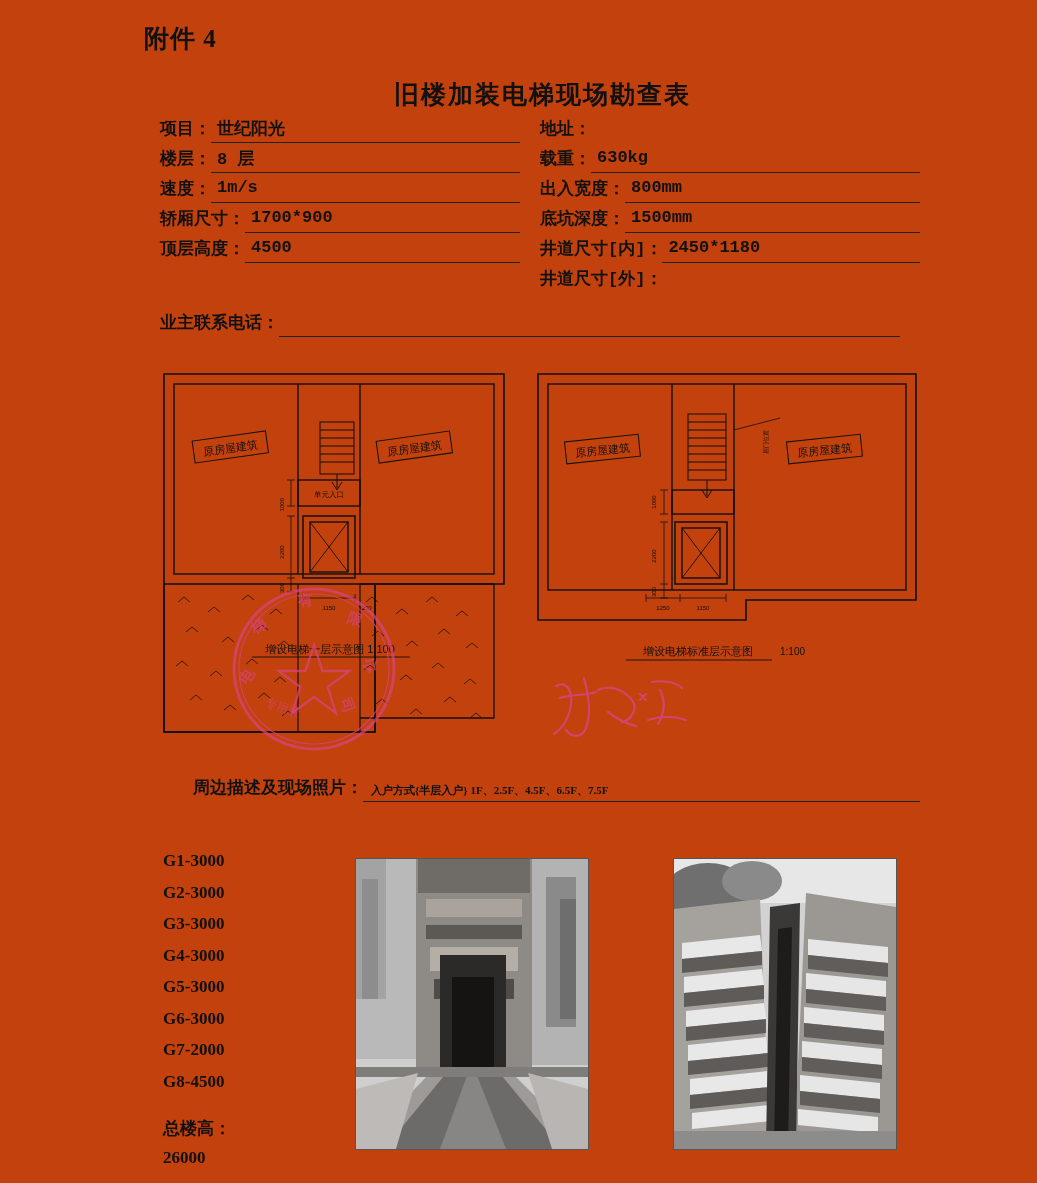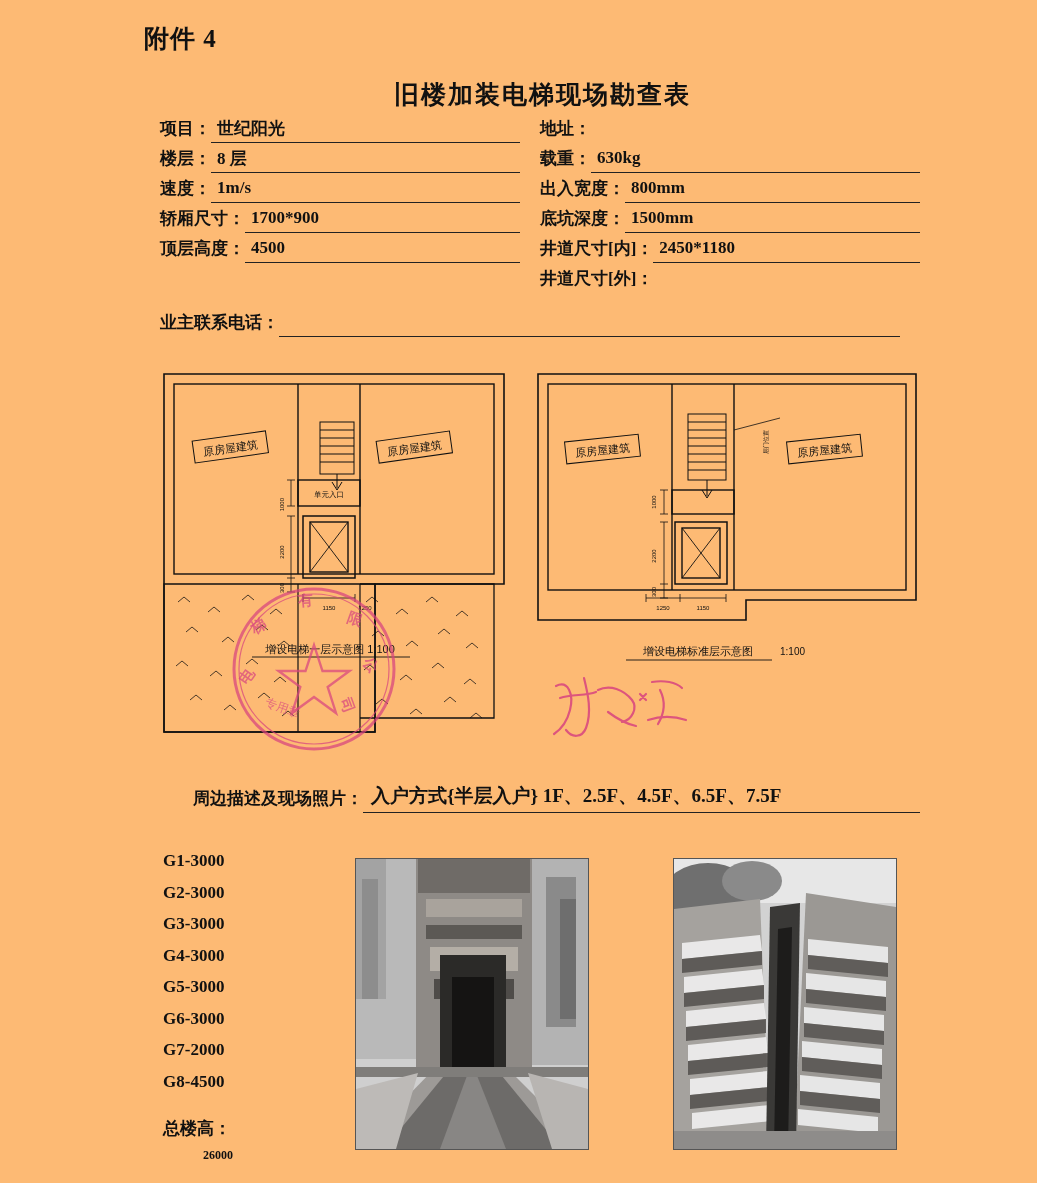--- a/index.html
+++ b/index.html
@@ -11,21 +11,21 @@
     width: 1037px;
     height: 1183px;
     position: relative;
     font-family: "Liberation Serif", "DejaVu Serif", serif;
     color: #111;
     overflow: hidden;
   }
   .page {
     position: absolute;
     inset: 0;
-    background: #fdba74;
+    background: #c2410c;
   }
   
   .attachment-label {
     position: absolute;
     left: 144px;
     top: 22px;
     font-size: 25px;
     font-weight: bold;
     letter-spacing: 1px;
   }
@@ -43,20 +43,21 @@
   
   .form {
     position: absolute;
     left: 160px;
     top: 116px;
     width: 760px;
   }
   .form-row {
     position: relative;
     height: 30px;
+    font-family: Liberation Mono, monospace;
   }
   .fcell {
     position: absolute;
     display: flex;
     align-items: flex-end;
     height: 27px;
     box-sizing: border-box;
   }
   .fcell .lab {
     font-size: 17px;
@@ -116,21 +117,21 @@
   }
   .desc-row .lab {
     font-size: 17px;
     font-weight: bold;
     white-space: nowrap;
     padding-bottom: 3px;
     margin-left: 33px;
   }
   .desc-row .val {
     flex: 1;
-    font-size: 19px;
+    font-size: 11px;
     font-weight: bold;
     border-bottom: 1.4px solid #222;
     padding: 0 4px 3px 8px;
     white-space: nowrap;
     margin-top: 25px;
   }
 
   
   .floor-list {
     position: absolute;
@@ -147,23 +148,22 @@
     position: absolute;
     left: 163px;
     top: 1117px;
     font-size: 17px;
     font-weight: bold;
   }
   .total-value {
     position: absolute;
     left: 163px;
     top: 1148px;
-    font-size: 12px;
-    font-weight: bold;
-    margin-left: 40px;
+    font-size: 17px;
+    font-weight: bold;
   }
 
   
   .photo {
     position: absolute;
     border: 1px solid #555;
     overflow: hidden;
   }
   #photo-1 { left: 355px; top: 858px; width: 232px; height: 290px; }
   #photo-2 { left: 673px; top: 858px; width: 222px; height: 290px; }

